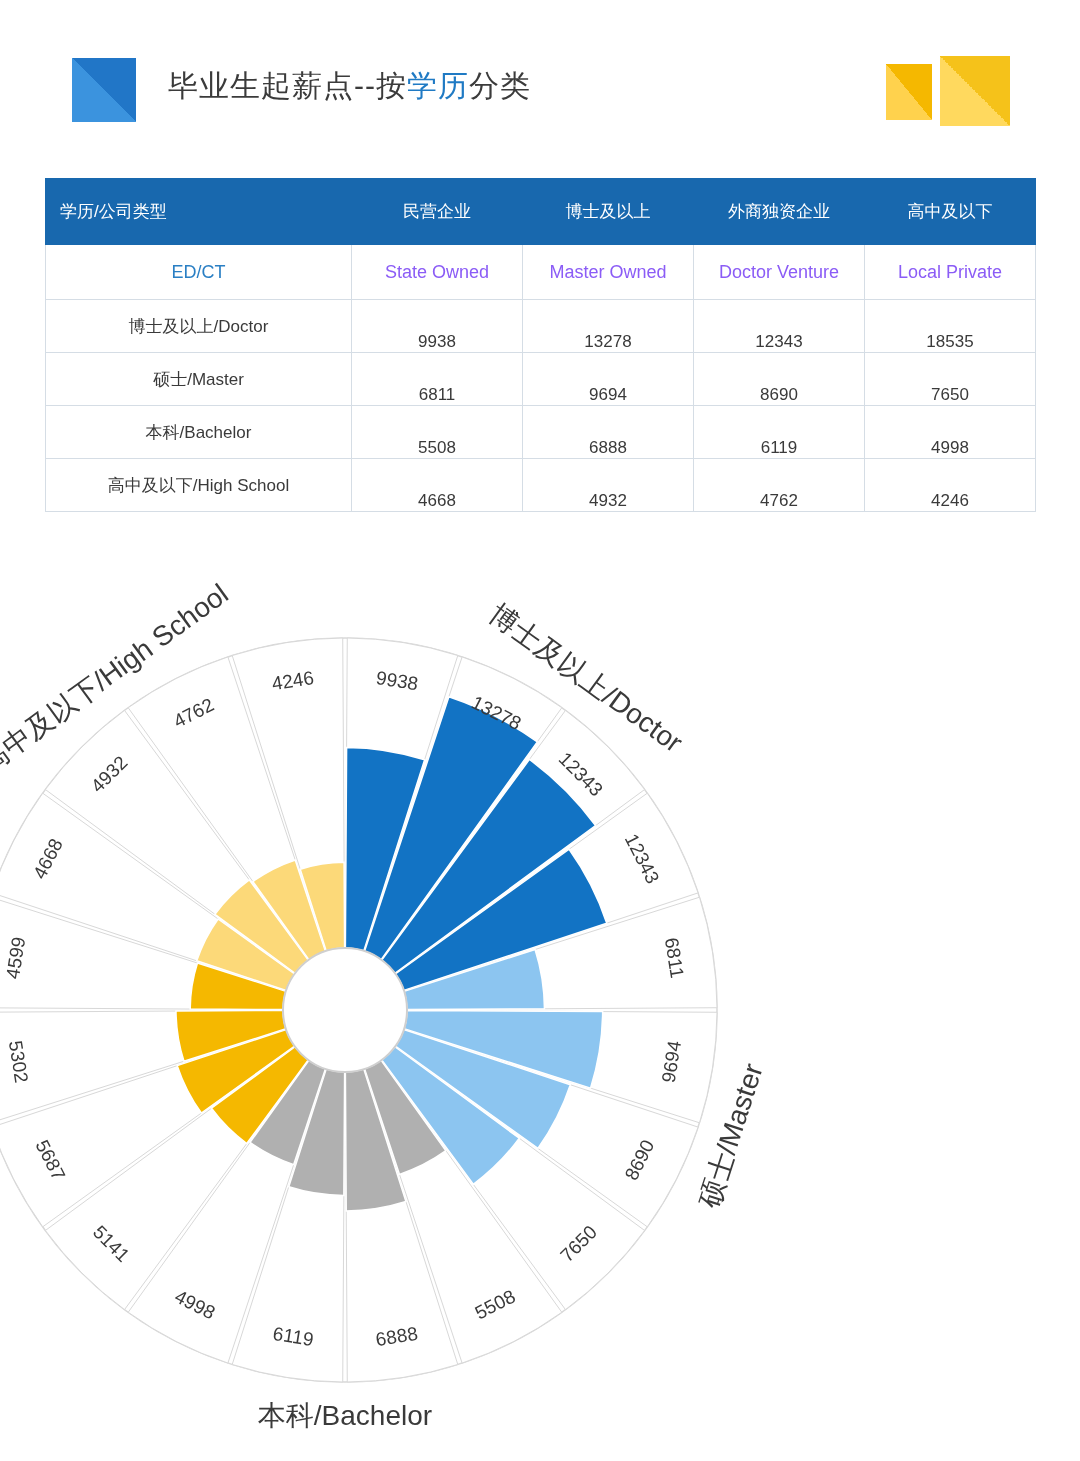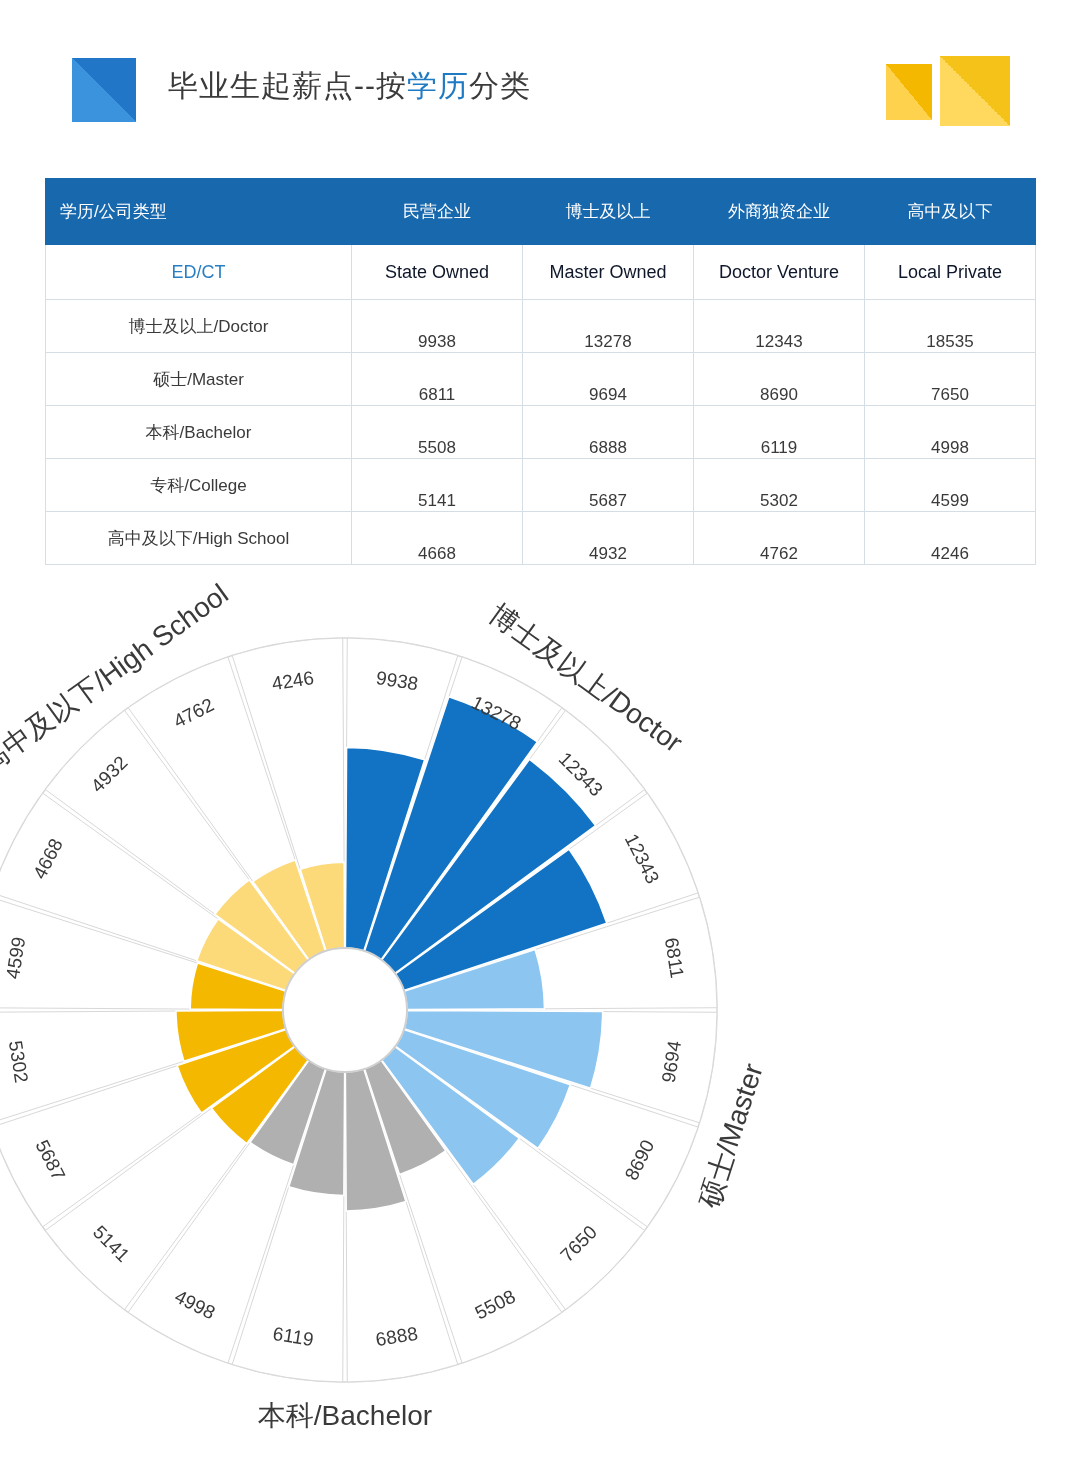--- a/index.html
+++ b/index.html
@@ -92,21 +92,21 @@
     font-size: 17px;
   }
   td.num {
     text-align: center;
     color: #3a3a3a;
     font-size: 17px;
     vertical-align: bottom;
     padding-bottom: 8px;
   }
   tr.en td {
-    color: #0f172a;
+    color: #8b5cf6;
     font-size: 18px;
     height: 55px;
   }
   tr.en td.lbl { color: #2a7fc4; }
   tr.en td.num { vertical-align: middle; padding-bottom: 0; }
 
   
   .chart-area {
     position: absolute;
     left: 0; top: 560px;
@@ -179,27 +179,20 @@
           <td class="num">9694</td>
           <td class="num">8690</td>
           <td class="num">7650</td>
         </tr>
         <tr>
           <td class="lbl">本科/Bachelor</td>
           <td class="num">5508</td>
           <td class="num">6888</td>
           <td class="num">6119</td>
           <td class="num">4998</td>
-        </tr>
-        <tr>
-          <td class="lbl">专科/College</td>
-          <td class="num">5141</td>
-          <td class="num">5687</td>
-          <td class="num">5302</td>
-          <td class="num">4599</td>
         </tr>
         <tr>
           <td class="lbl">高中及以下/High  School</td>
           <td class="num">4668</td>
           <td class="num">4932</td>
           <td class="num">4762</td>
           <td class="num">4246</td>
         </tr>
       </tbody>
     </table>

